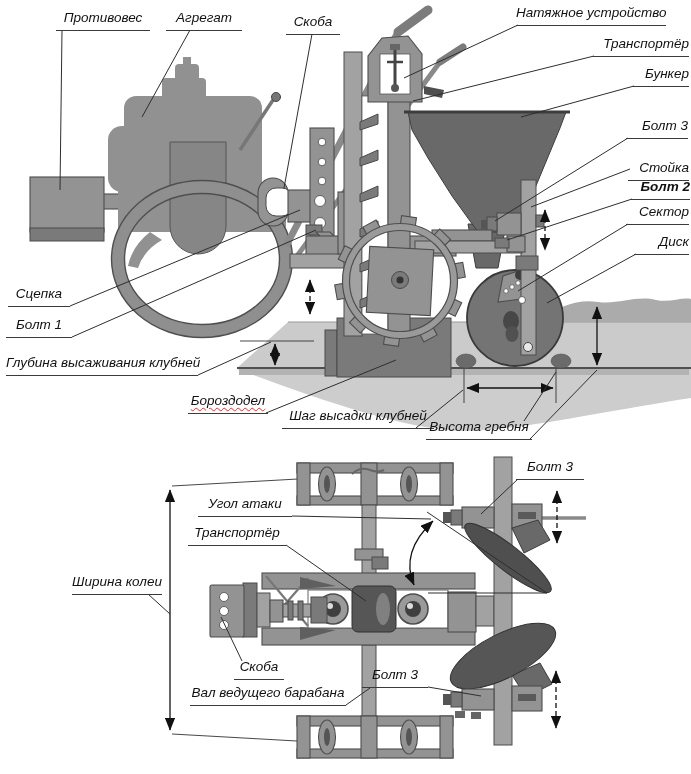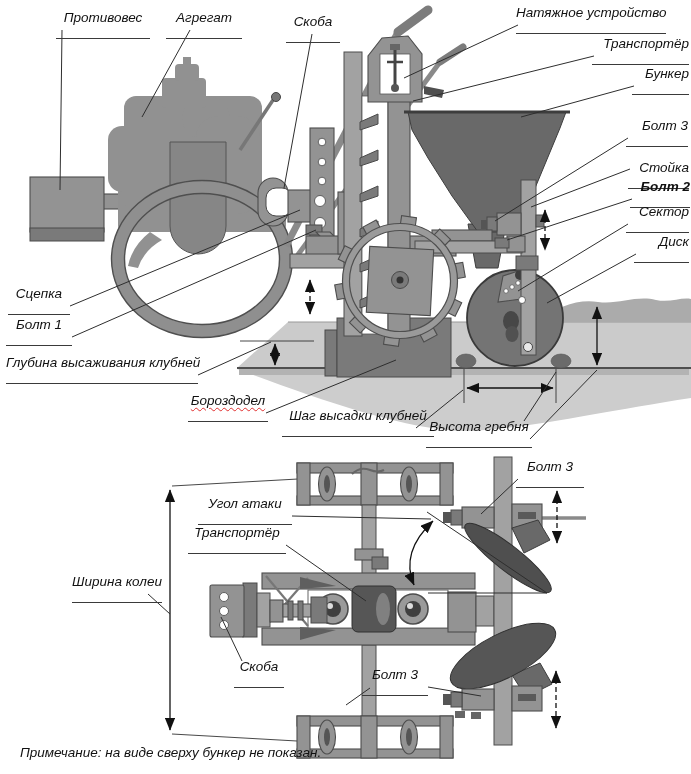--- a/index.html
+++ b/index.html
@@ -1,20 +1,20 @@
 <!DOCTYPE html>
 <html style="--background: #ffffff; --machine: #939393; --machine_dark: #7a7a7a; --hopper: #696969; --disk_top_view: #565656; --outline: #4d4d4d; --soil: #cbcbcb; --soil_dark: #ababab; --leader_line: #2e2e2e; --dimension: #111111; --label_text: #111111; --spellcheck_red: #e03030;"><head>
 <meta charset="utf-8">
 <style>
   html,body{margin:0;padding:0;background:#fff;}
   #stage{position:relative;width:691px;height:774px;background:var(--background,#fff);overflow:hidden;
          font-family:"Liberation Sans",sans-serif;}
   #art{position:absolute;left:0;top:0;}
   .label{position:absolute;font-style:italic;font-size:13.5px;line-height:16px;color:var(--label_text,#111);
-         border-bottom:1.2px solid #3a3a3a;padding-bottom:12px;white-space:nowrap;}
+         border-bottom:1.2px solid #3a3a3a;padding-bottom:4px;white-space:nowrap;}
   .c{text-align:center;} .r{text-align:right;} .l{text-align:center;}
   .wavy{text-decoration-line:underline;text-decoration-style:wavy;text-decoration-color:var(--spellcheck_red,#e03030);text-decoration-thickness:1px;text-underline-offset:2px;}
   .note{position:absolute;font-style:italic;font-size:13.5px;color:var(--label_text,#111);white-space:nowrap;}
   
   .sil{fill:#919191;stroke:none;}
   .m {fill:var(--machine,#939393);stroke:var(--outline,#4d4d4d);stroke-width:1.1;}
   .ml{fill:#a2a2a2;stroke:var(--outline,#4d4d4d);stroke-width:1;}
   .md{fill:var(--machine_dark,#7a7a7a);stroke:#4a4a4a;stroke-width:1;}
   .dk{fill:#565656;stroke:#303030;stroke-width:1;}
   .hp{fill:var(--hopper,#696969);stroke:#3d3d3d;stroke-width:1;}
@@ -347,16 +347,16 @@
 <div class="label l" style="left:6px;top:317px;width:66px;">Болт 1</div>
 <div class="label l" style="left:6px;top:355px;width:192px;">Глубина высаживания клубней</div>
 <div class="label c wavy" style="left:188px;top:393px;width:80px;">Бороздодел</div>
 <div class="label c" style="left:282px;top:408px;width:152px;">Шаг высадки клубней</div>
 <div class="label c" style="left:426px;top:419px;width:106px;">Высота гребня</div>
 <div class="label c" style="left:516px;top:459px;width:68px;">Болт 3</div>
 <div class="label c" style="left:198px;top:496px;width:94px;">Угол атаки</div>
 <div class="label c" style="left:188px;top:525px;width:98px;">Транспортёр</div>
 <div class="label c" style="left:72px;top:574px;width:90px;">Ширина колеи</div>
 <div class="label c" style="left:234px;top:659px;width:50px;">Скоба</div>
+<div class="label c" style="left:190px;top:685px;width:156px;">Вал ведущего барабана</div>
 <div class="label c" style="left:362px;top:667px;width:66px;">Болт 3</div>
-<div class="note" style="left:20px;top:745px;">Примечание: на виде сверху бункер не показан.</div>
 
 </div>
 
 </body></html>

